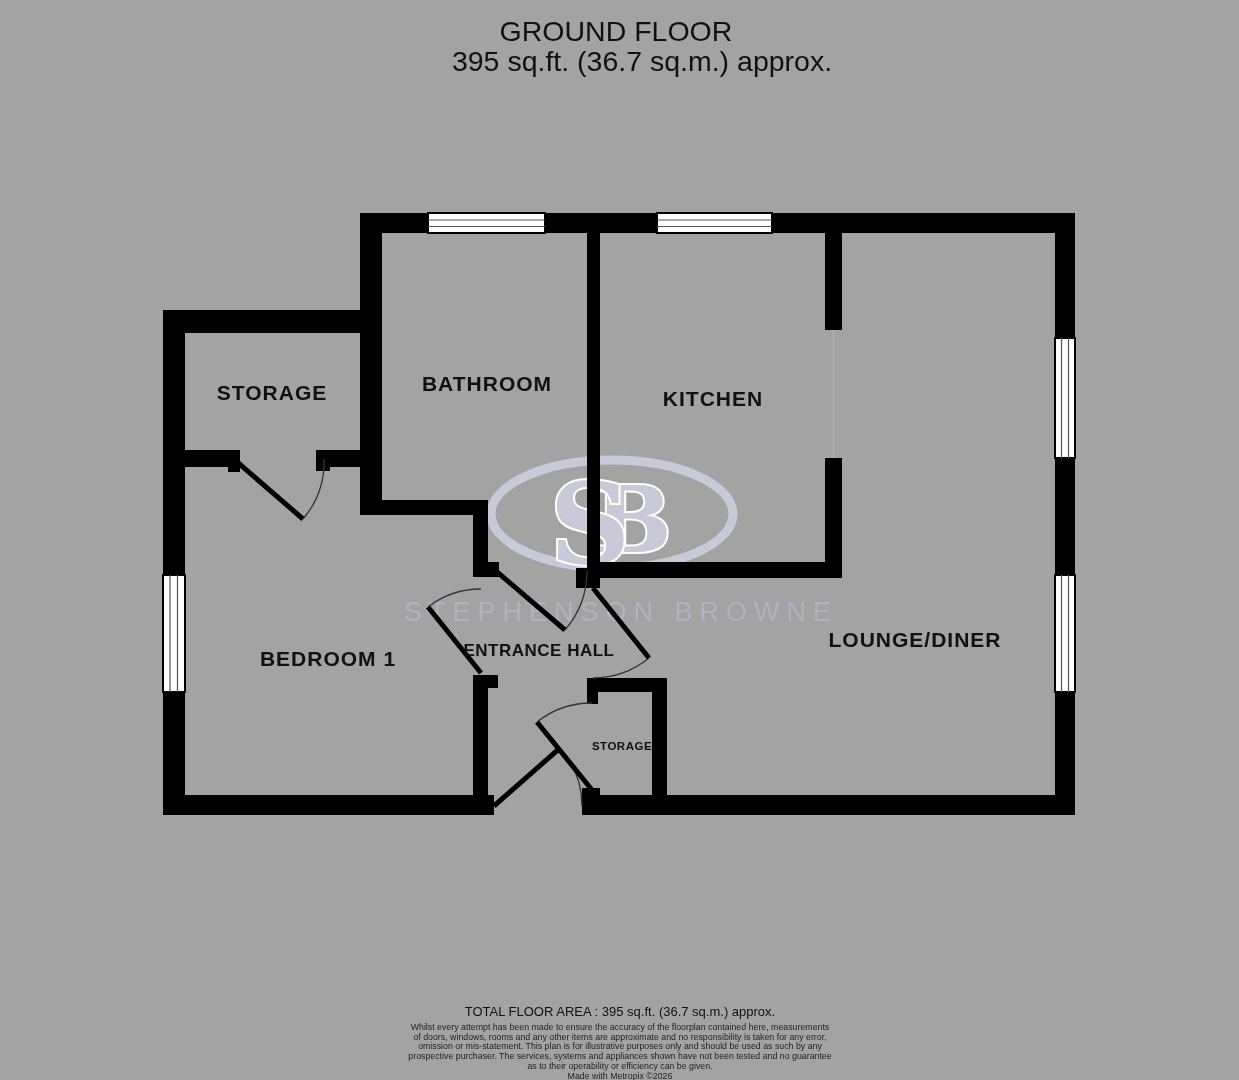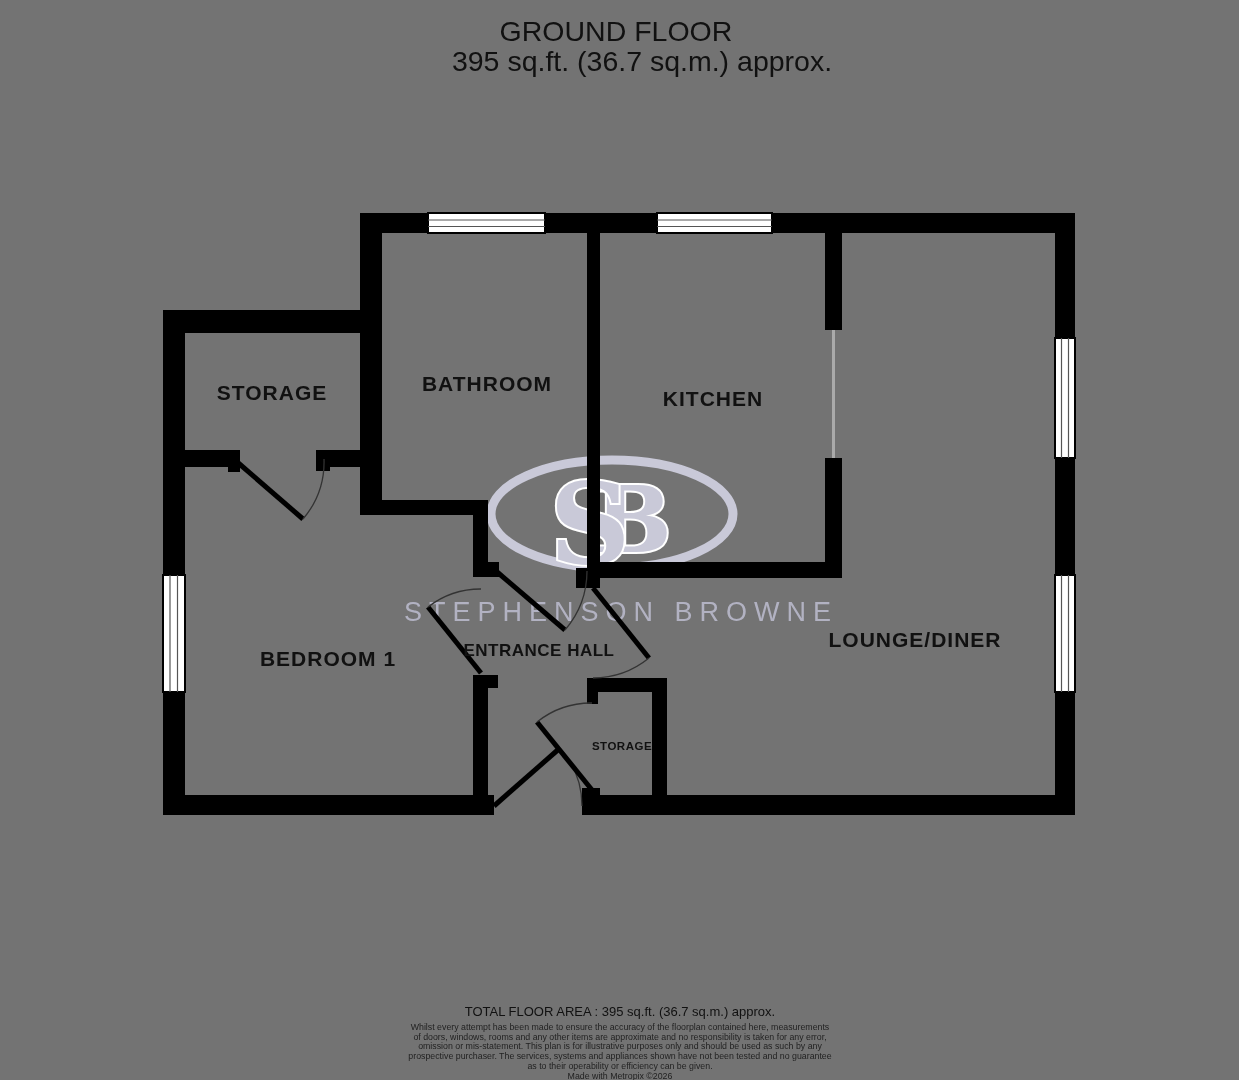--- a/index.html
+++ b/index.html
@@ -4,21 +4,21 @@
 <style>
   html, body {
     margin: 0;
     padding: 0;
     background: #ffffff;
   }
   .page {
     width: 1239px;
     height: 1080px;
     position: relative;
-    background: #737373;
+    background: #a3a3a3;
     font-family: "Liberation Sans", sans-serif;
   }
   svg { display: block; }
   .title-text   { font-family: "Liberation Sans", sans-serif; font-size: 28.5px; fill: #111111; }
   .room-label   { font-family: "Liberation Sans", sans-serif; font-weight: bold; fill: #111111; font-size: 21px; letter-spacing: 1px; }
   .room-label-md{ font-size: 17px; letter-spacing: 0.5px; }
   .room-label-sm{ font-size: 11.5px; letter-spacing: 0.5px; }
   .footer-area  { font-family: "Liberation Sans", sans-serif; font-size: 13px; fill: #111111; }
   .footer-line  { font-family: "Liberation Sans", sans-serif; font-size: 8.8px; fill: #222222; }
   .wm-word      { font-family: "Liberation Sans", sans-serif; font-size: 27px; letter-spacing: 7px; }

